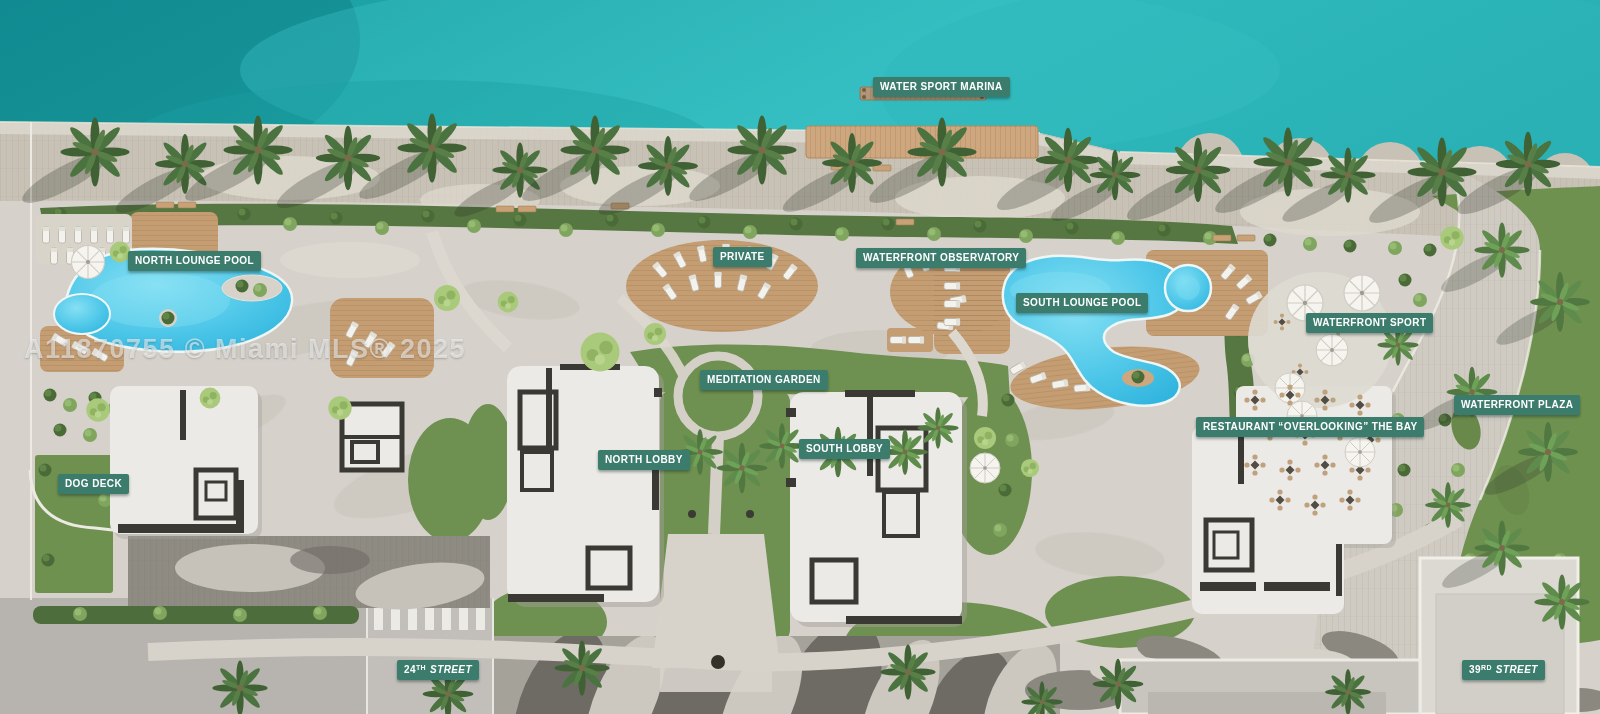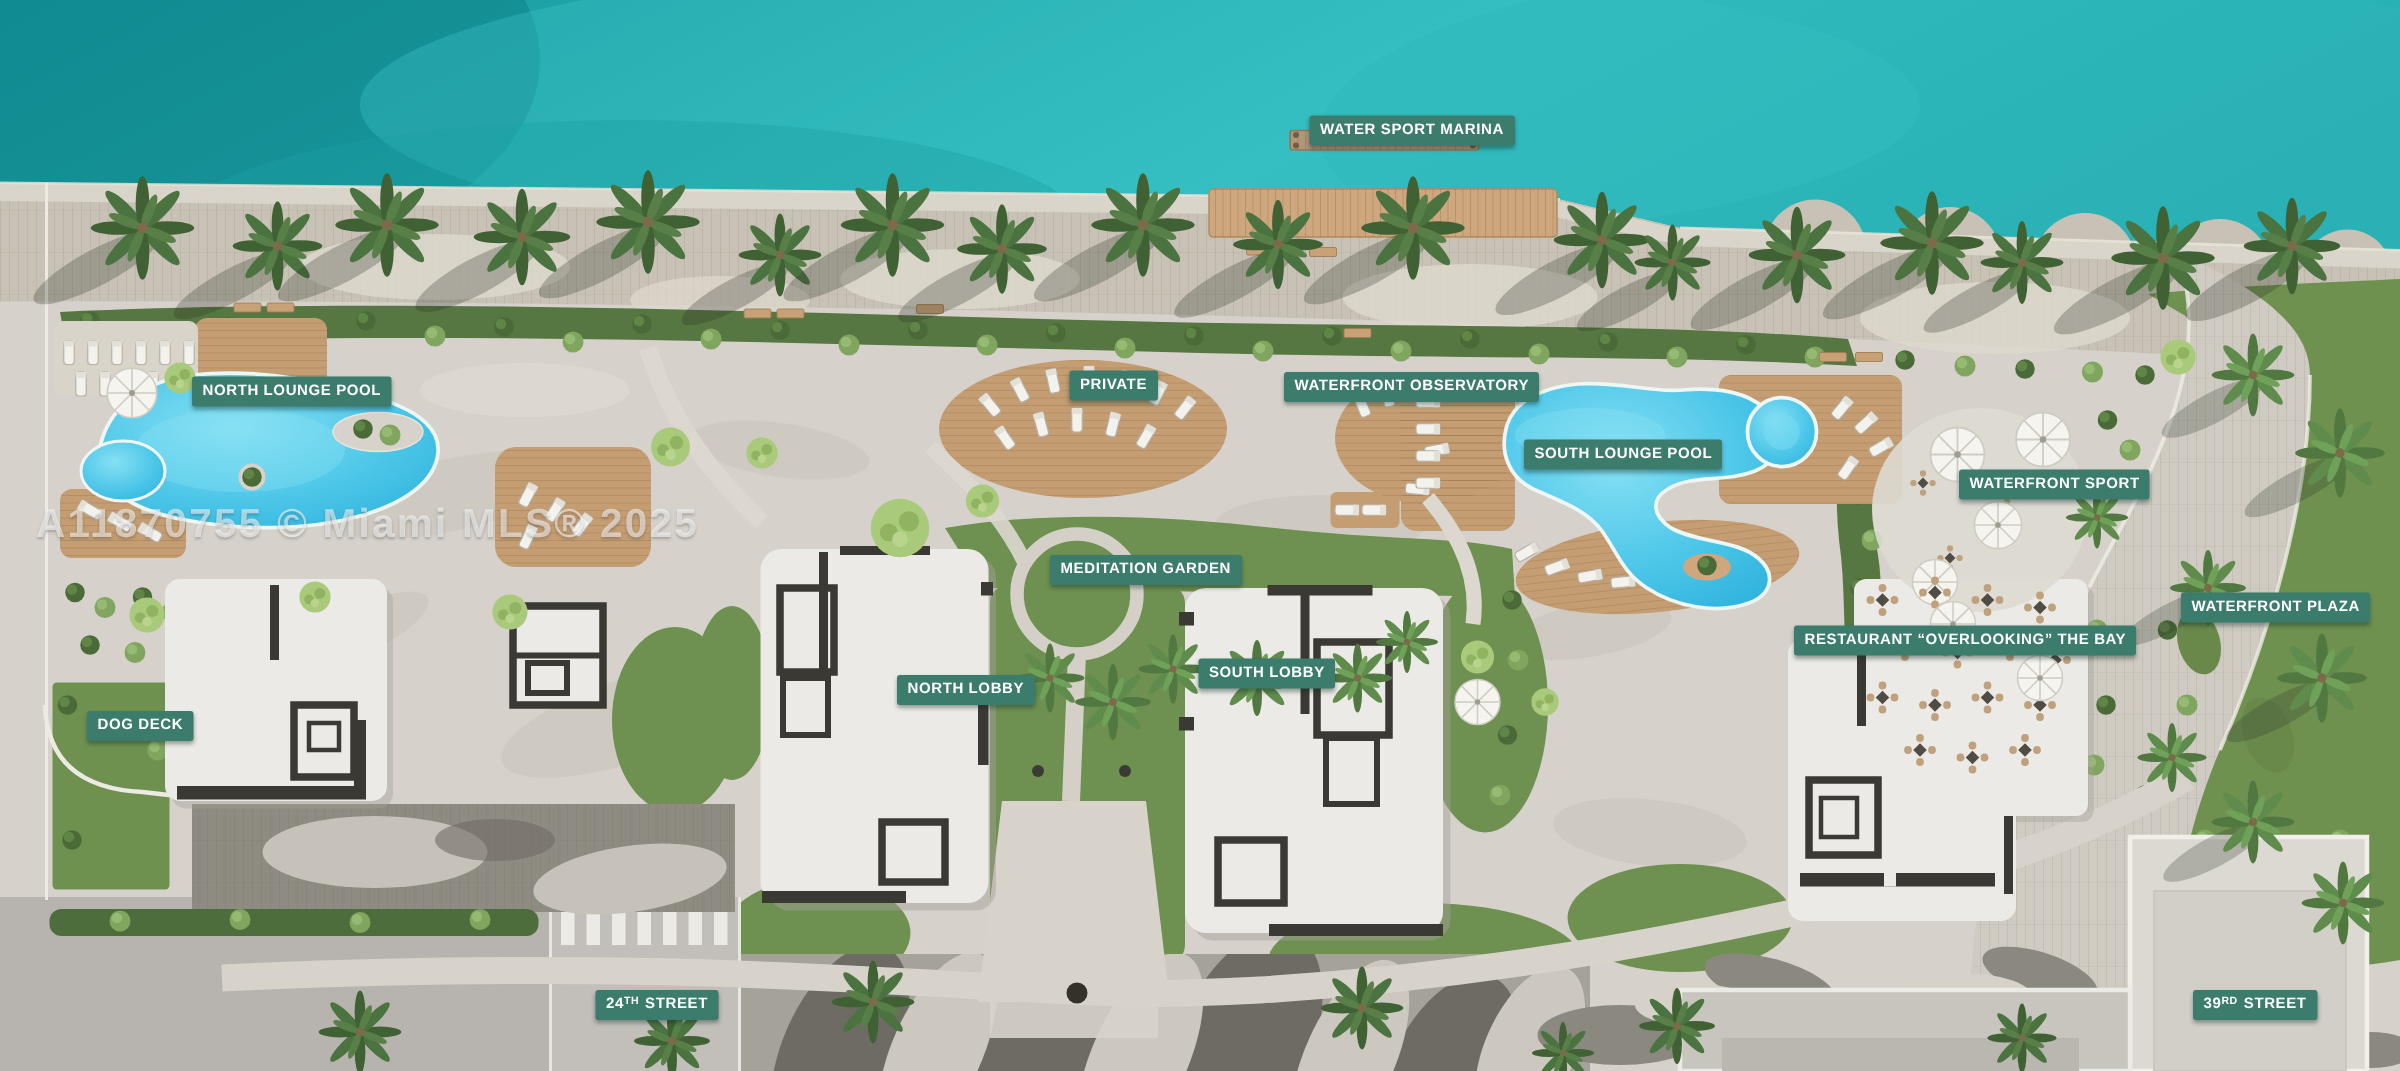--- a/index.html
+++ b/index.html
@@ -4,21 +4,21 @@
 <style>
   html,body{margin:0;padding:0;background:#222;}
   #stage{position:relative;width:1600px;height:714px;overflow:hidden;
          font-family:"Liberation Sans",sans-serif;}
   #stage svg{position:absolute;left:0;top:0;}
   .badge{position:absolute;display:inline-block;background:#3b7c6d;color:#fff;
          font:700 10px/1.2 "Liberation Sans",sans-serif;letter-spacing:.4px;
          padding:4px 7px 4px;border-radius:2px;white-space:nowrap;
          box-shadow:0 2px 3px rgba(15,40,35,.4);}
   .badge sup{font-size:7px;vertical-align:top;line-height:1;}
-  .badge .sw{margin-left:4px;}
+  .badge .sw{margin-left:4px;font-style:italic;}
   .watermark{position:absolute;left:4px;top:334px;
          font:600 27px "Liberation Sans",sans-serif;color:rgba(255,255,255,.55);
          letter-spacing:1.5px;text-shadow:0 1px 2px rgba(60,60,60,.3);white-space:nowrap;margin-left:20px;}
 </style>
 </head>
 <body>
 
 <div id="stage">
 <svg width="1600" height="714" viewBox="0 0 1600 714">
 <defs>

